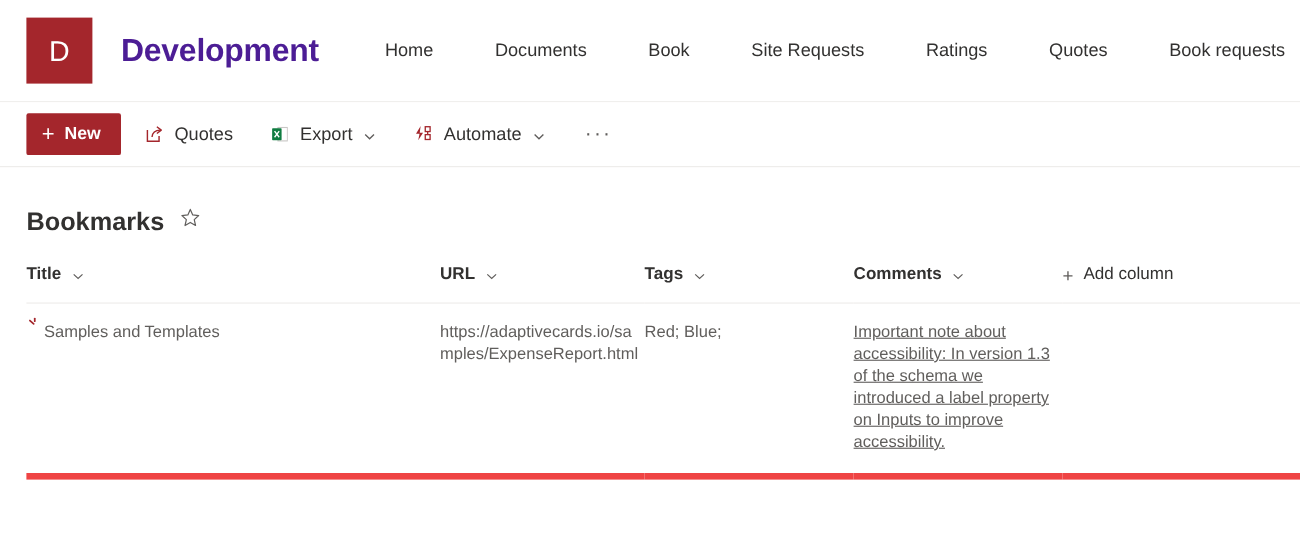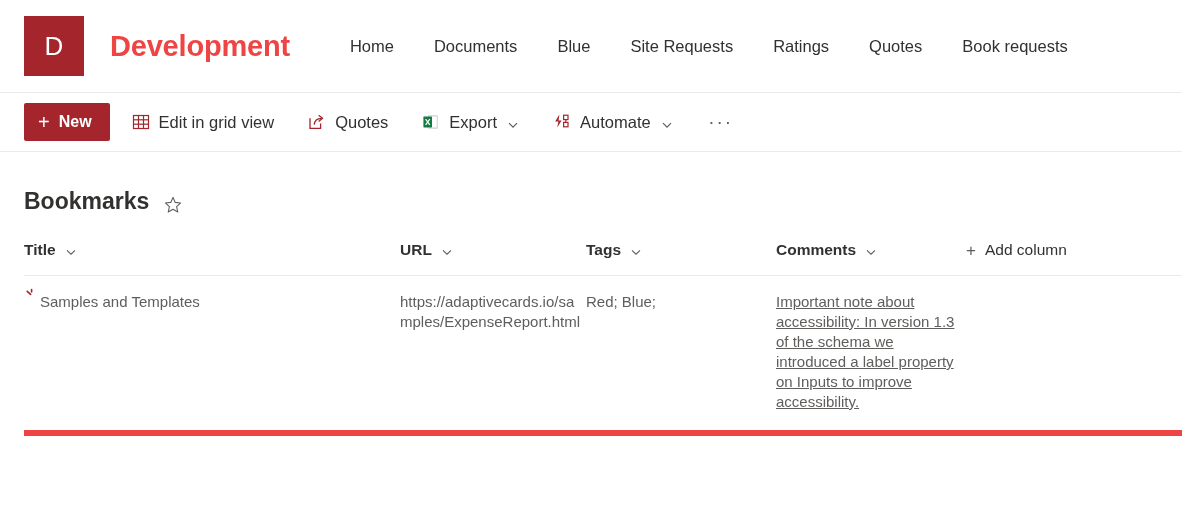--- a/index.html
+++ b/index.html
@@ -35,30 +35,30 @@
     align-items: center;
     justify-content: center;
     font-size: 26px;
     font-weight: 400;
     flex: 0 0 auto;
   }
   .site-title {
     margin-left: 26px;
     font-size: 29px;
     font-weight: 700;
-    color: #ef4444;
+    color: #4c1d95;
     letter-spacing: -0.2px;
     white-space: nowrap;
     flex: 0 0 auto;
   }
   .site-nav {
     display: flex;
     align-items: center;
     margin-left: 40px;
-    gap: 0px;
+    gap: 16px;
     white-space: nowrap;
     overflow: hidden;
   }
   .nav-item {
     font-size: 16.5px;
     color: #323130;
     padding: 6px 20px;
     cursor: pointer;
     white-space: nowrap;
   }
@@ -131,21 +131,21 @@
     cursor: pointer;
     border-radius: 2px;
     background: transparent;
     border: none;
   }
 
   
   .list-area { position: relative; padding-left: 24px; }
   .list-title-row {
     display: flex;
-    align-items: flex-end;
+    align-items: flex-start;
     gap: 14px;
     padding-top: 36px;
   }
   .list-title {
     font-size: 23px;
     font-weight: 600;
     color: #323130;
     white-space: nowrap;
   }
   .star-btn {
@@ -221,47 +221,35 @@
 <div id="app">
 
   <div class="site-header">
     <div class="site-logo">
       <span>D</span>
     </div>
     <div class="site-title">Development</div>
     <nav class="site-nav">
       <div class="nav-item">Home</div>
       <div class="nav-item">Documents</div>
-      <div class="nav-item">Blue</div>
+      <div class="nav-item">Book</div>
       <div class="nav-item">Site Requests</div>
       <div class="nav-item">Ratings</div>
       <div class="nav-item">Quotes</div>
       <div class="nav-item">Book requests</div>
     </nav>
   </div>
 
   <div class="command-bar">
 
     <button class="btn-new">
       <span class="plus">+</span>
       <span>New</span>
     </button>
 
-    <button class="cmd-item">
-      <span class="cmd-icon">
-        <svg viewBox="0 0 20 20" width="20" height="20" fill="none" stroke="#A4262C" stroke-width="1.2">
-          <rect x="2.5" y="3.5" width="15" height="13"></rect>
-          <line x1="2.5" y1="7.8" x2="17.5" y2="7.8"></line>
-          <line x1="2.5" y1="12.2" x2="17.5" y2="12.2"></line>
-          <line x1="7.5" y1="3.5" x2="7.5" y2="16.5"></line>
-          <line x1="12.5" y1="3.5" x2="12.5" y2="16.5"></line>
-        </svg>
-      </span>
-      <span>Edit in grid view</span>
-    </button>
 
     <button class="cmd-item">
       <span class="cmd-icon">
         <svg viewBox="0 0 20 20" width="20" height="20" fill="none" stroke="#A4262C" stroke-width="1.3">
           <path d="M3 6.2 V16.4 H13.6 V11.6"></path>
           <path d="M7.2 12.6 C7.6 7.9 11 6.4 14.6 6.3"></path>
           <path d="M11.6 3.2 L15.6 6.3 L11.6 9.4" stroke-linejoin="round"></path>
         </svg>
       </span>
       <span>Quotes</span>

